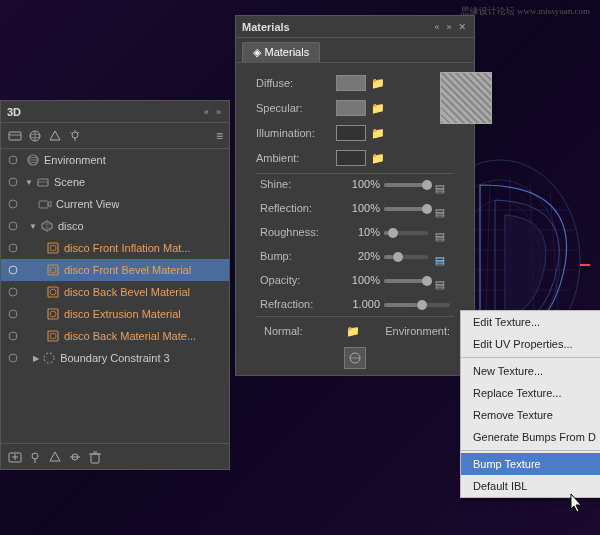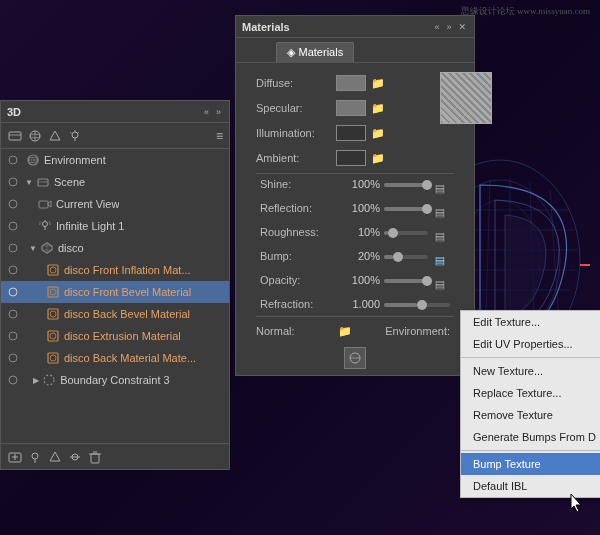--- a/index.html
+++ b/index.html
@@ -219,21 +219,20 @@
       cursor: pointer;
       border-top-left-radius: 2px;
       border-top-right-radius: 2px;
       border: 1px solid #666;
       border-bottom: none;
     }
 
     .props-tab.active {
       background: #555;
       color: #fff;
-      margin-left: 34px;
     }
 
     .props-content {
       padding: 6px 20px;
     }
 
     .prop-row {
       display: flex;
       align-items: center;
       margin-bottom: 5px;
@@ -510,40 +509,20 @@
       <div class="layer-indent" style="width:16px"></div>
       <div class="layer-icon">
         <svg width="14" height="14" viewBox="0 0 14 14">
             <rect x="1" y="4" width="9" height="7" rx="1" fill="none" stroke="#888" stroke-width="1"></rect>
             <polygon points="10,6 13,4 13,10 10,8" fill="none" stroke="#888" stroke-width="1"></polygon>
           </svg>
       </div>
       <span class="layer-name">Current View</span>
     </div>
 
-    <div class="layer-item">
-      <div class="layer-vis">
-        <svg width="12" height="12" viewBox="0 0 12 12">
-            <circle cx="6" cy="6" r="4" fill="none" stroke="#888" stroke-width="1"></circle>
-          </svg>
-      </div>
-      <div class="layer-indent" style="width:16px"></div>
-      <div class="layer-icon">
-        <svg width="14" height="14" viewBox="0 0 14 14">
-          <circle cx="7" cy="5" r="2.5" fill="none" stroke="#aaa" stroke-width="1"></circle>
-          <line x1="7" y1="7.5" x2="7" y2="11" stroke="#aaa" stroke-width="1"></line>
-          <line x1="7" y1="1" x2="7" y2="2.5" stroke="#aaa" stroke-width="0.8"></line>
-          <line x1="2" y1="2.5" x2="3.2" y2="3.7" stroke="#aaa" stroke-width="0.8"></line>
-          <line x1="12" y1="2.5" x2="10.8" y2="3.7" stroke="#aaa" stroke-width="0.8"></line>
-          <line x1="1" y1="5" x2="2.5" y2="5" stroke="#aaa" stroke-width="0.8"></line>
-          <line x1="11.5" y1="5" x2="13" y2="5" stroke="#aaa" stroke-width="0.8"></line>
-        </svg>
-      </div>
-      <span class="layer-name">Infinite Light 1</span>
-    </div>
 
     <div class="layer-item">
       <div class="layer-vis">
         <svg width="12" height="12" viewBox="0 0 12 12">
             <circle cx="6" cy="6" r="4" fill="none" stroke="#888" stroke-width="1"></circle>
           </svg>
       </div>
       <div class="layer-indent" style="width:8px"></div>
       <span class="expand-arrow">▼</span>
       <div class="layer-icon">
@@ -805,21 +784,21 @@
       <div class="slider-container">
         <div class="slider-track">
           <div class="slider-fill" style="width:50%"></div>
           <div class="slider-thumb" style="left:50%"></div>
         </div>
       </div>
     </div>
 
     <div class="divider-line"></div>
 
-    <div class="prop-row" style="margin-top:4px;">
+    <div class="prop-row" style="margin-top:4px;margin-left:8px;">
       <span class="prop-label">Normal:</span>
       <div class="prop-folder-icon">📁</div>
       <div style="flex:1"></div>
       <span style="font-size:11px;color:#bbb;margin-right:4px;">Environment:</span>
     </div>
 
     <div style="display:flex;justify-content:center;margin-top:6px;">
       <div style="width:22px;height:22px;border:1px solid #777;background:#555;display:flex;align-items:center;justify-content:center;cursor:pointer;">
         <svg width="14" height="14" viewBox="0 0 14 14">
             <circle cx="7" cy="7" r="5" fill="none" stroke="#aaa" stroke-width="1"></circle>

